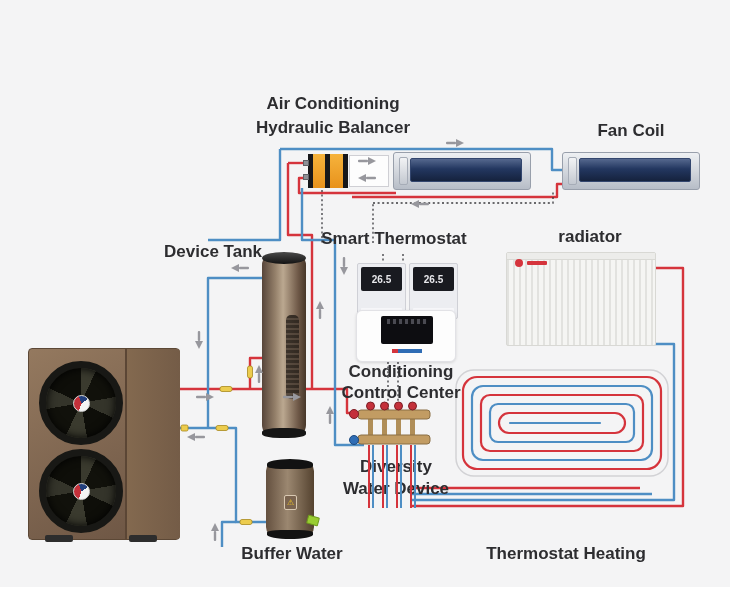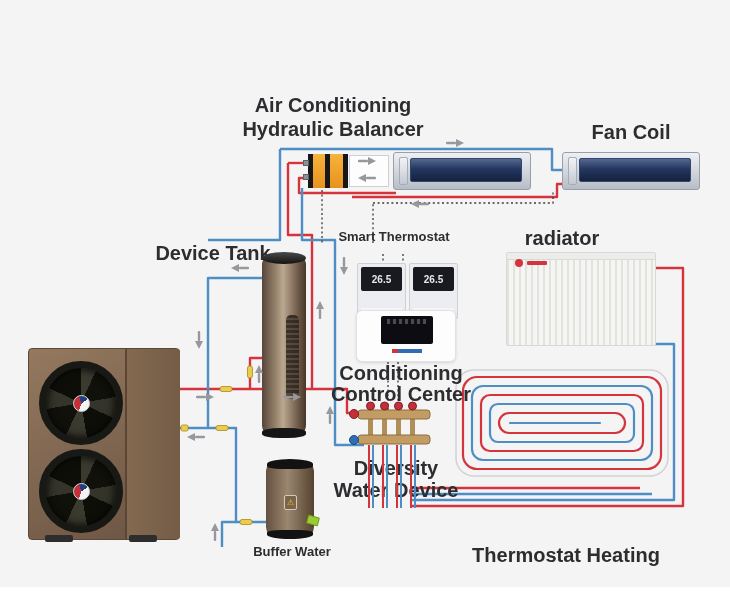--- a/index.html
+++ b/index.html
@@ -3,22 +3,22 @@
 <meta charset="utf-8">
 <style>
   html,body{margin:0;padding:0;background:#e9e9eb;}
   #stage{position:relative;width:730px;height:600px;background:#f4f4f5;overflow:hidden;
          font-family:"Liberation Sans",sans-serif;}
   #stage *{box-sizing:border-box;}
   svg.layer{position:absolute;left:0;top:0;}
   #pipes{z-index:1;}
   #overlay{z-index:3;}
   .comp,.lbl{position:absolute;z-index:2;}
-  .lbl{color:#2d2d30;font-weight:700;font-size:20px;white-space:nowrap;transform:translateX(-50%);}
-  .lbl.big{font-size:13px;}
+  .lbl{color:#2d2d30;font-weight:700;font-size:17px;white-space:nowrap;transform:translateX(-50%);}
+  .lbl.big{font-size:17px;}
   #title{position:absolute;left:60px;top:22px;z-index:2;font-size:46px;font-weight:800;
          color:#3c3c3e;letter-spacing:-1px;}
   
   .hot{stroke:#d5343c;fill:none;stroke-width:2.4;stroke-linejoin:round;}
   .cold{stroke:#4e8ec4;fill:none;stroke-width:2.4;stroke-linejoin:round;}
   .ctrl{stroke:#3a3a3e;fill:none;stroke-width:1.3;stroke-dasharray:2 2.6;}
   .arrow{fill:#97979d;}
   .valve{fill:#eccc4e;stroke:#a8891c;stroke-width:0.8;}
   
   .hp{left:28px;top:348px;width:152px;height:192px;background:linear-gradient(150deg,#94795f,#7d644f 55%,#6a5342);
@@ -128,21 +128,21 @@
       <rect x="490" y="404" width="144" height="38" rx="8" stroke="#4e8ec4" stroke-width="2.2"></rect>
       <rect x="499" y="413" width="126" height="20" rx="10" stroke="#d5343c" stroke-width="2.2"></rect>
       <path d="M510,423 H600" stroke="#4e8ec4" stroke-width="2.2" stroke-linecap="round"></path>
     </g>
   </svg>
 
   <div class="lbl" style="left:333px;top:94px">Air Conditioning</div>
   <div class="lbl" style="left:333px;top:118px">Hydraulic Balancer</div>
   <div class="lbl" style="left:631px;top:121px">Fan Coil</div>
   <div class="lbl big" style="left:394px;top:229px">Smart Thermostat</div>
-  <div class="lbl" style="left:562px;top:227px">radiator</div>
+  <div class="lbl" style="left:590px;top:227px">radiator</div>
   <div class="lbl" style="left:213px;top:242px">Device Tank</div>
   <div class="lbl" style="left:401px;top:362px">Conditioning</div>
   <div class="lbl" style="left:401px;top:383px">Control Center</div>
   <div class="lbl" style="left:396px;top:457px">Diversity</div>
   <div class="lbl" style="left:396px;top:479px">Water Device</div>
   <div class="lbl big" style="left:292px;top:544px">Buffer Water</div>
   <div class="lbl" style="left:566px;top:544px">Thermostat Heating</div>
 
   <div class="comp hp">
     <div class="hp-panel"></div>

